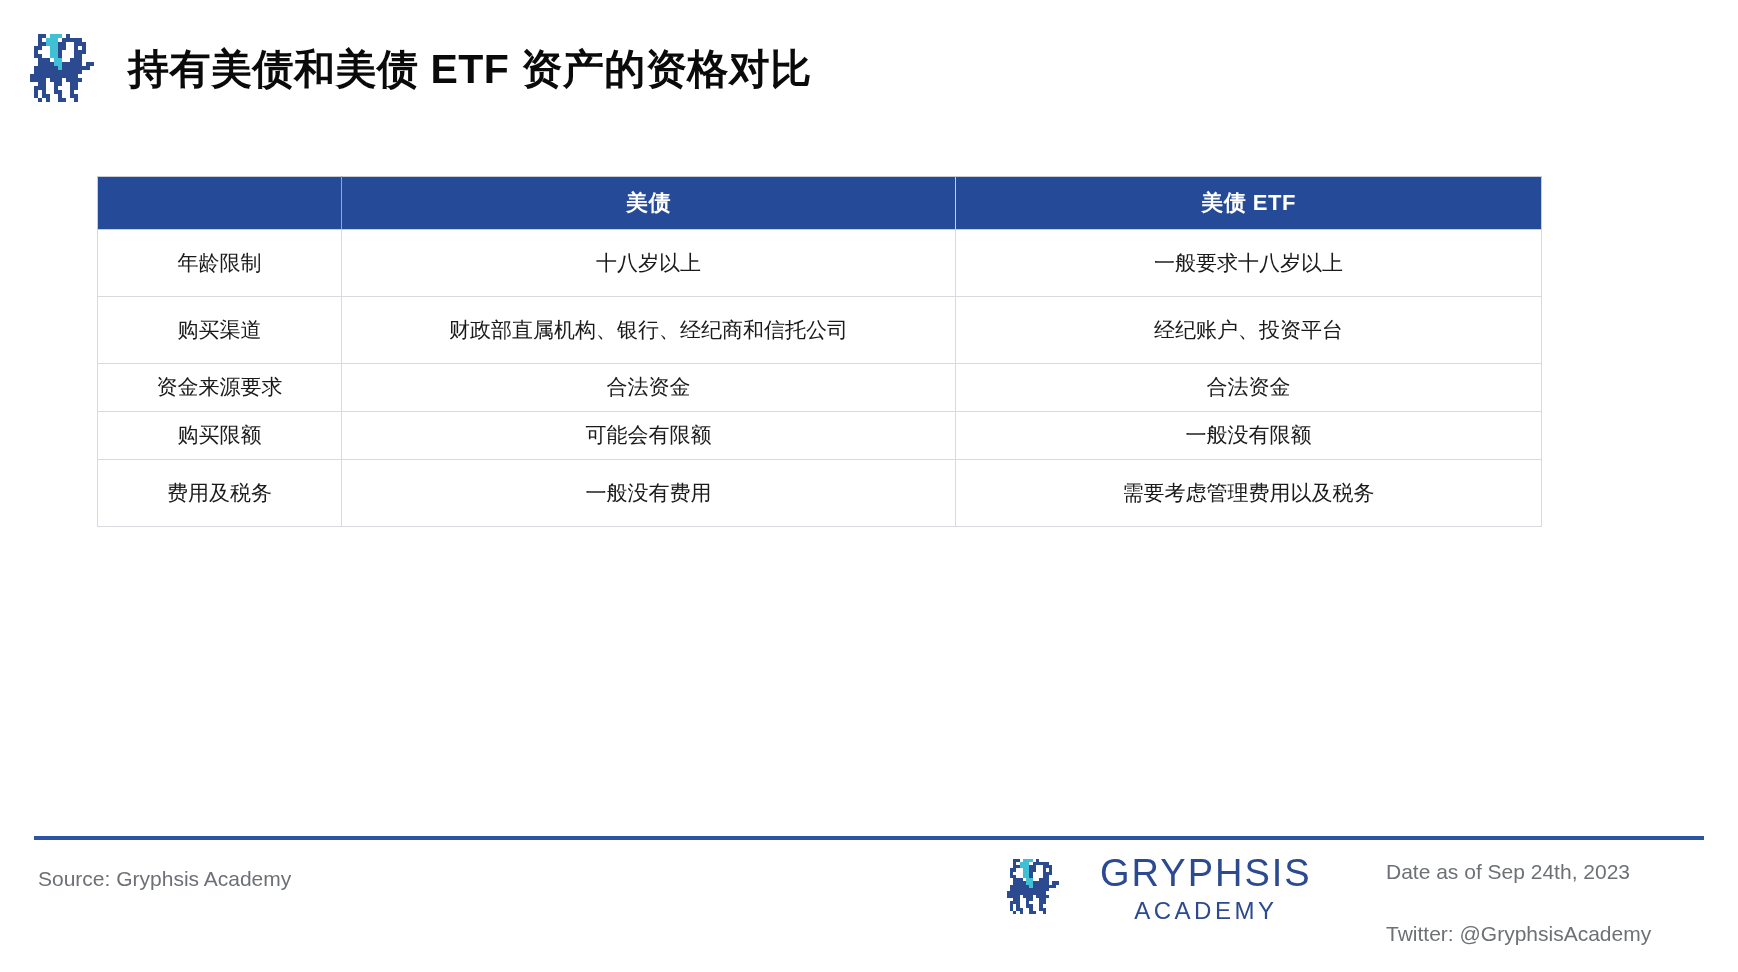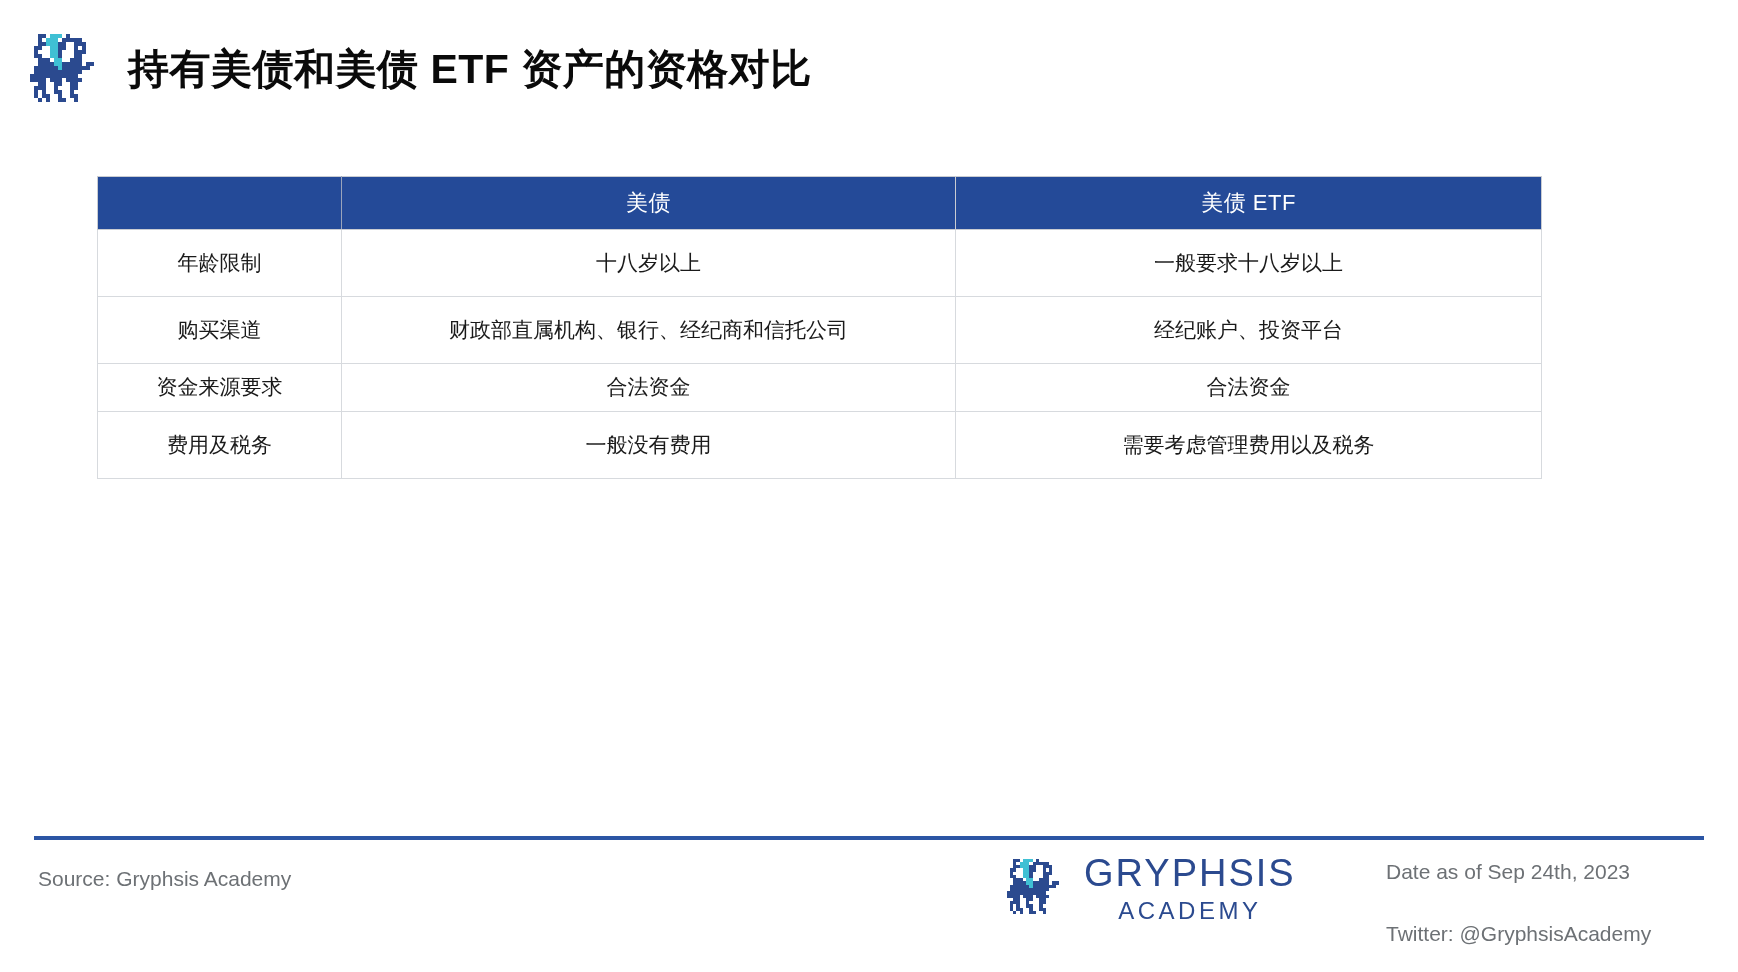--- a/index.html
+++ b/index.html
@@ -58,21 +58,21 @@
     background: #ffffff;
   }
   table.cmp col.c-label { width: 244px; }
   table.cmp col.c-a     { width: 614px; }
   table.cmp col.c-b     { width: 586px; }
 
   table.cmp thead th {
     background: #244a98;
     color: #ffffff;
     font-size: 22px;
-    font-weight: normal;
+    font-weight: bold;
     height: 52px;
     padding: 0 10px;
     border: 1px solid #c9ccd2;
     text-align: center;
     vertical-align: middle;
     letter-spacing: 0.5px;
   }
   table.cmp thead th.blank-head { border-right-color: #9aa4bb; }
 
   table.cmp tbody td {
@@ -120,21 +120,21 @@
     display: flex;
     align-items: center;
   }
   .footer-logo .mark {
     width: 72px;
     height: 72px;
     flex: 0 0 auto;
     display: block;
   }
   .footer-logo .wordmark {
-    margin-left: 12px;
+    margin-left: 28px;
     display: flex;
     flex-direction: column;
     justify-content: center;
   }
   .footer-logo .wm-main {
     font-size: 38px;
     letter-spacing: 2px;
     color: #2b4a8f;
     line-height: 1;
   }
@@ -342,20 +342,25 @@
       </tr>
       <tr class="tall">
         <td class="lbl">购买渠道</td>
         <td>财政部直属机构、银行、经纪商和信托公司</td>
         <td>经纪账户、投资平台</td>
       </tr>
       <tr class="short">
         <td class="lbl">资金来源要求</td>
         <td>合法资金</td>
         <td>合法资金</td>
+      </tr>
+      <tr class="short">
+        <td class="lbl">购买限额</td>
+        <td>可能会有限额</td>
+        <td>一般没有限额</td>
       </tr>
       <tr class="tall">
         <td class="lbl">费用及税务</td>
         <td>一般没有费用</td>
         <td>需要考虑管理费用以及税务</td>
       </tr>
     </tbody>
   </table>
 </div>
 

